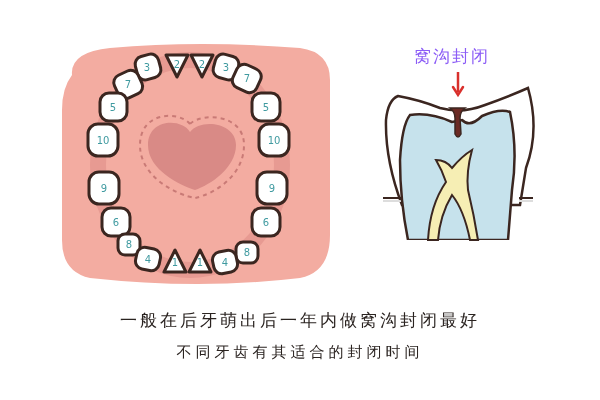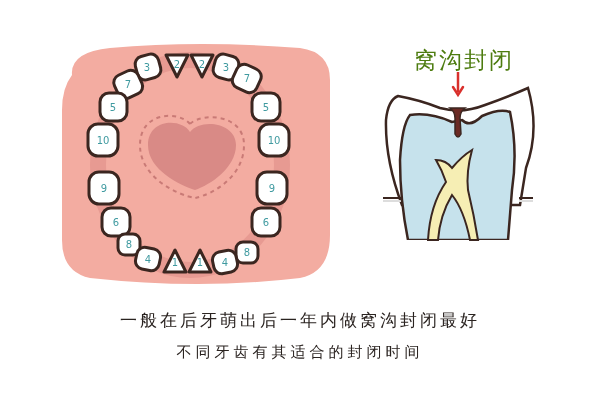--- a/index.html
+++ b/index.html
@@ -1,21 +1,21 @@
 <!DOCTYPE html>
 <html><head>
 <meta charset="utf-8">
 <style>
   html, body { margin:0; padding:0; }
   body { width:600px; height:400px; background:#ffffff; position:relative; overflow:hidden;
          font-family:"DejaVu Sans", sans-serif; }
   #mouth-svg { position:absolute; left:0; top:0; }
   #tooth-svg { position:absolute; left:0; top:0; }
   .tooth-num { font-family:"DejaVu Sans", sans-serif; font-size:10px; fill:#3f9aa0; text-anchor:middle; dominant-baseline:central; }
-  .label-top { position:absolute; left:414px; top:45px; font-size:23px; color:#4d7c0f; letter-spacing:2px; font-family:"DejaVu Sans", sans-serif; }
+  .label-top { position:absolute; left:414px; top:45px; font-size:17px; color:#8b5cf6; letter-spacing:2px; font-family:"DejaVu Sans", sans-serif; }
   .caption { position:absolute; left:0; width:600px; text-align:center; color:#2a2320; font-family:Liberation Serif, serif; }
   .caption.l1 { top:309px; font-size:17px; letter-spacing:3px; }
   .caption.l2 { top:343px; font-size:15px; letter-spacing:4px; }
 </style>
 </head>
 <body>
 
 <svg id="mouth-svg" width="600" height="400">
 
   <path d="M72,75 Q70,52 110,48 Q200,40 300,48 Q330,52 330,80 L330,235 Q330,272 300,278 Q200,290 90,278 Q62,272 62,240 L62,110 Q62,88 72,75 Z" fill="#f3aca1"></path>

